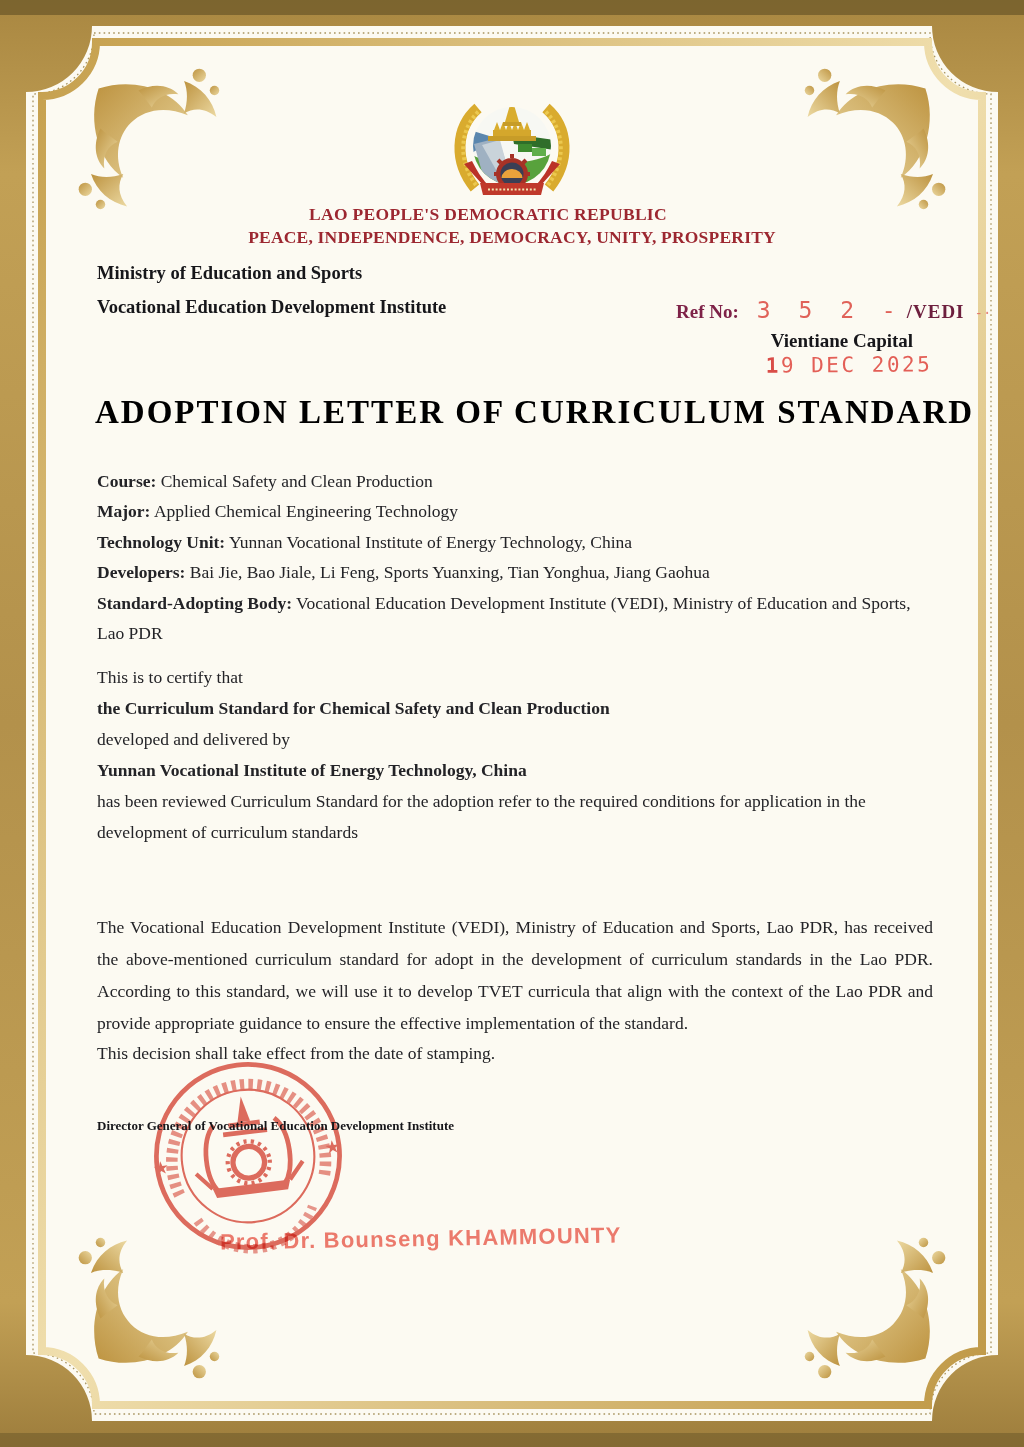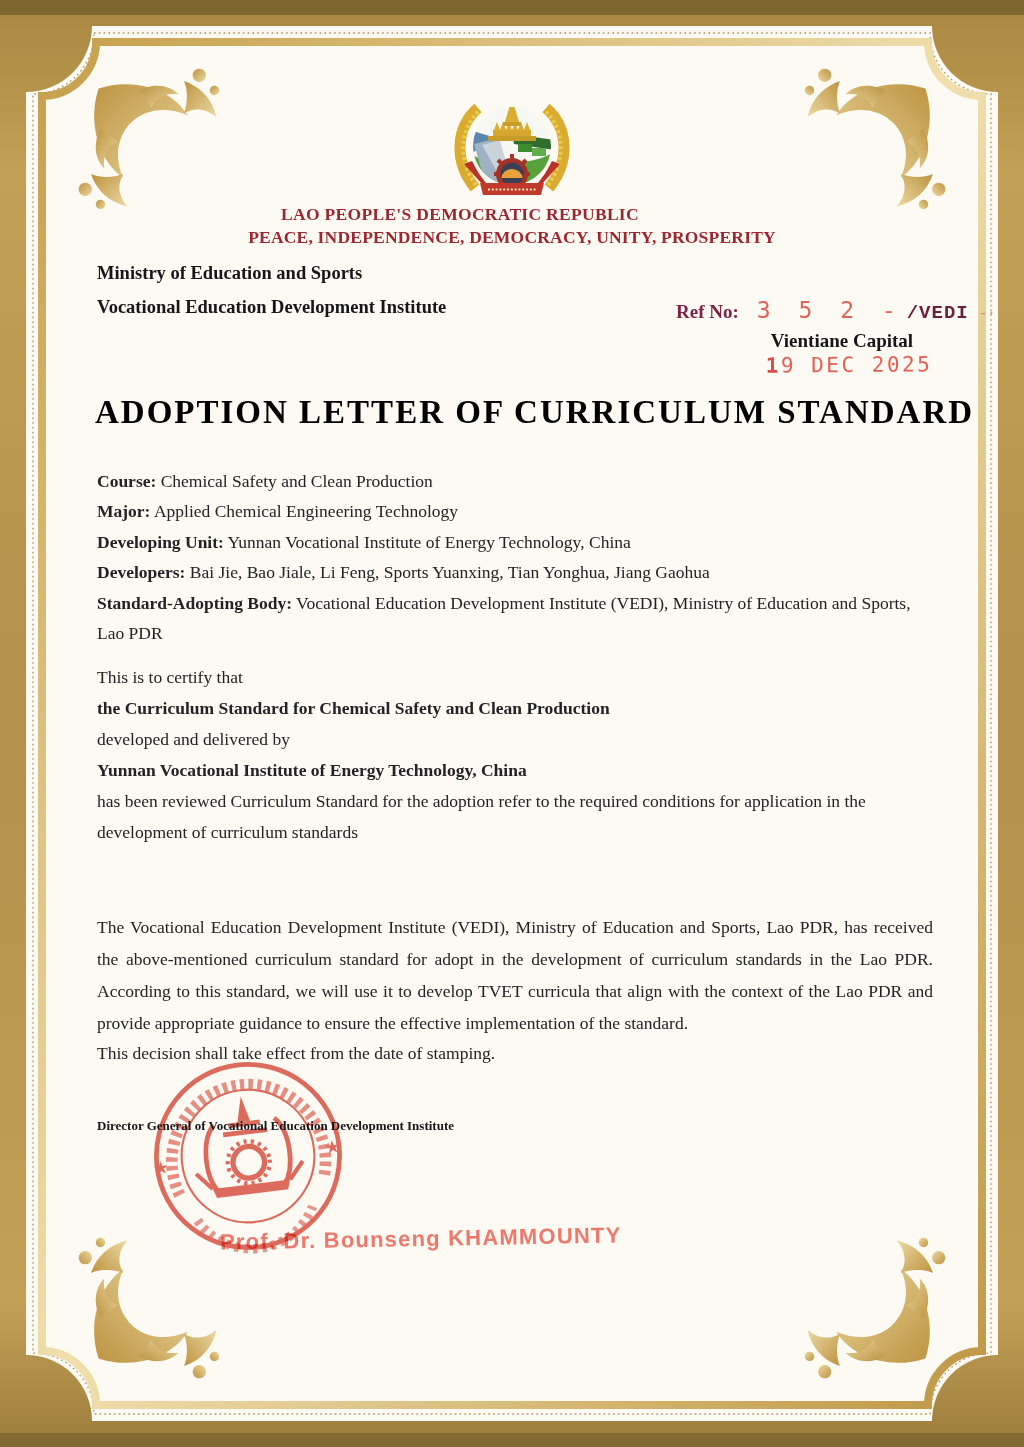--- a/index.html
+++ b/index.html
@@ -6,31 +6,31 @@
   body{
     width:1024px;height:1447px;position:relative;overflow:hidden;
     font-family:"Liberation Serif", serif;background:#b3914b;
   }
   .bg-svg{position:absolute;inset:0;z-index:0;}
   .layer{position:absolute;z-index:2;}
 
   
   .emblem{left:452px;top:92px;width:120px;height:114px;}
   .republic{left:0;top:204px;width:920px;text-align:center;color:#9c2730;
-    font-weight:bold;font-size:17.5px;letter-spacing:.3px;}
+    font-weight:bold;font-size:17.5px;letter-spacing:.3px;padding-left:28px;}
   .motto{left:0;top:227px;width:1024px;text-align:center;color:#9c2730;
     font-weight:bold;font-size:17.5px;letter-spacing:.2px;}
   .ministry{left:97px;top:263px;font-weight:bold;font-size:18.5px;color:#16161a;}
   .institute{left:97px;top:297px;font-weight:bold;font-size:18.5px;color:#16161a;}
 
   .ref-line{left:676px;top:297px;white-space:nowrap;}
   .ref-label{font-weight:bold;font-size:19px;color:#7e2248;}
   .ref-num{font-family:"DejaVu Sans Mono", monospace;font-size:23px;color:#de564d;
     letter-spacing:7px;margin-left:14px;opacity:.92;}
-  .ref-suffix{font-weight:bold;font-size:19px;color:#6d1f3e;letter-spacing:1px;font-family:Liberation Mono, monospace;}
+  .ref-suffix{font-weight:bold;font-size:19px;color:#6d1f3e;letter-spacing:1px;}
   .ref-artifact{font-family:"DejaVu Sans Mono", monospace;font-size:14px;color:#e2685f;
     margin-left:6px;opacity:.8;}
   .place{left:762px;top:330px;width:160px;text-align:center;font-weight:bold;
     font-size:19px;color:#16161a;}
   .date-stamp{left:764px;top:353px;width:170px;text-align:center;
     font-family:"DejaVu Sans Mono", monospace;font-size:21px;letter-spacing:2.5px;
     color:#e2574f;transform:rotate(-.5deg);opacity:.95;}
   .date-stamp::first-letter{font-weight:bold;color:#d8443f;}
 
   
@@ -163,21 +163,21 @@
   <span class="ref-artifact">-·</span>
 </div>
 <div class="layer place">Vientiane Capital</div>
 <div class="layer date-stamp">19 DEC 2025</div>
 
 <div class="layer title">ADOPTION LETTER OF CURRICULUM STANDARD</div>
 
 <div class="layer details">
   <p><span class="b">Course:</span> <span>Chemical Safety and Clean Production</span></p>
   <p><span class="b">Major:</span> <span>Applied Chemical Engineering Technology</span></p>
-  <p><span class="b">Developing Unit:</span> <span>Yunnan Vocational Institute of Energy Technology, China</span></p>
+  <p><span class="b">Technology Unit:</span> <span>Yunnan Vocational Institute of Energy Technology, China</span></p>
   <p><span class="b">Developers:</span> <span>Bai Jie, Bao Jiale, Li Feng, Sports Yuanxing, Tian Yonghua, Jiang Gaohua</span></p>
   <p><span class="b">Standard-Adopting Body:</span> <span>Vocational Education Development Institute (VEDI), Ministry of Education and Sports, Lao PDR</span></p>
 </div>
 
 <div class="layer certify">
   <p>This is to certify that</p>
   <p class="b">the Curriculum Standard for Chemical Safety and Clean Production</p>
   <p>developed and delivered by</p>
   <p class="b">Yunnan Vocational Institute of Energy Technology, China</p>
   <p>has been reviewed Curriculum Standard for the adoption refer to the required conditions for application in the development of curriculum standards</p>

